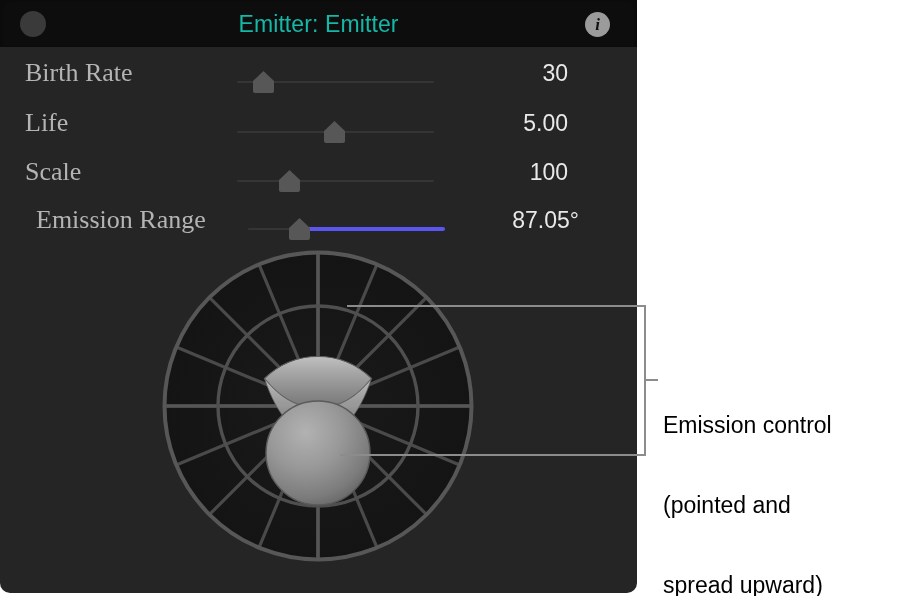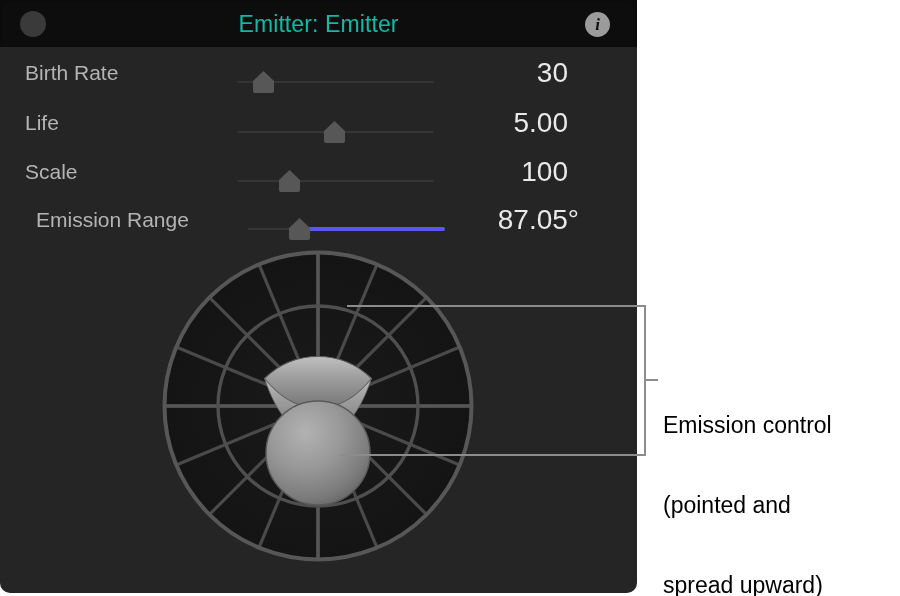--- a/index.html
+++ b/index.html
@@ -79,32 +79,33 @@
     position: absolute;
     left: 0;
     width: 637px;
     height: 48px;
   }
   .row-label {
     position: absolute;
     left: 25px;
     top: 0;
     color: #b4b4b4;
-    font-size: 21px;
+    font-size: 26px;
     line-height: 30px;
     white-space: nowrap;
+    font-family: Liberation Serif, serif;
   }
   .row-value {
     position: absolute;
     left: 380px;
     width: 188px;
     top: 0;
     text-align: right;
     color: #e9e9e9;
-    font-size: 28px;
+    font-size: 23px;
     line-height: 30px;
     white-space: nowrap;
   }
   .slider {
     position: absolute;
     left: 237px;
     top: 12px;
     width: 197px;
     height: 24px;
   }

